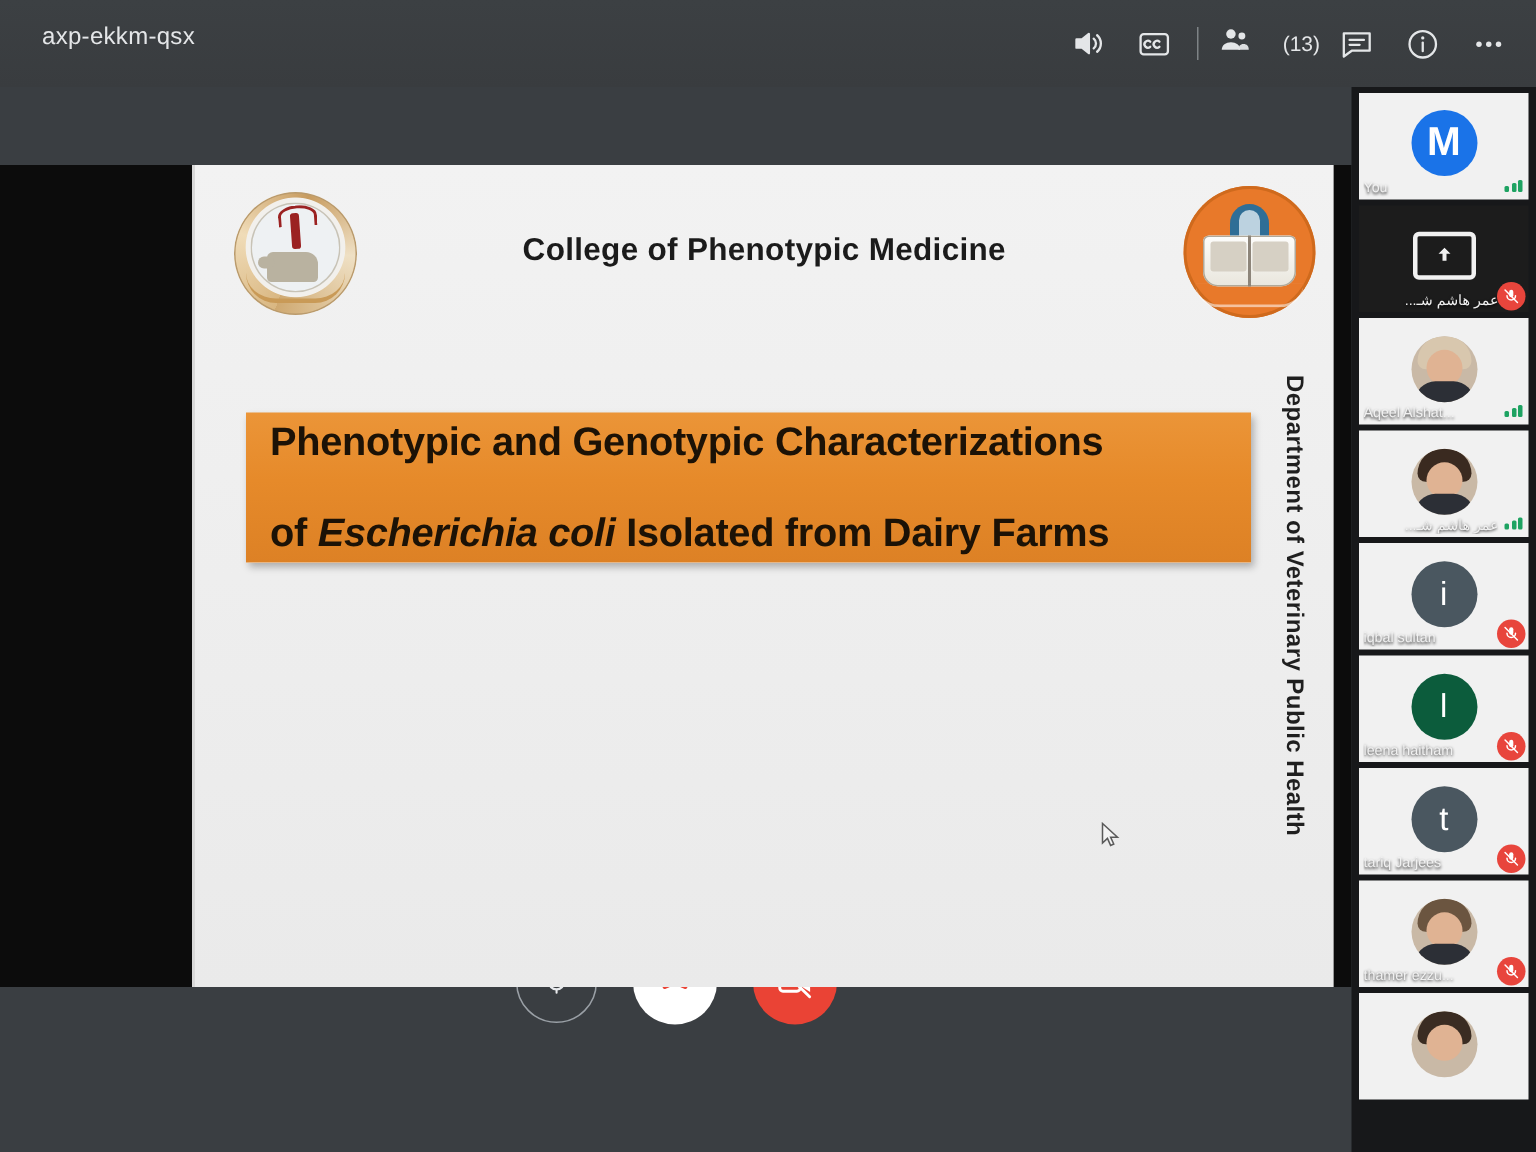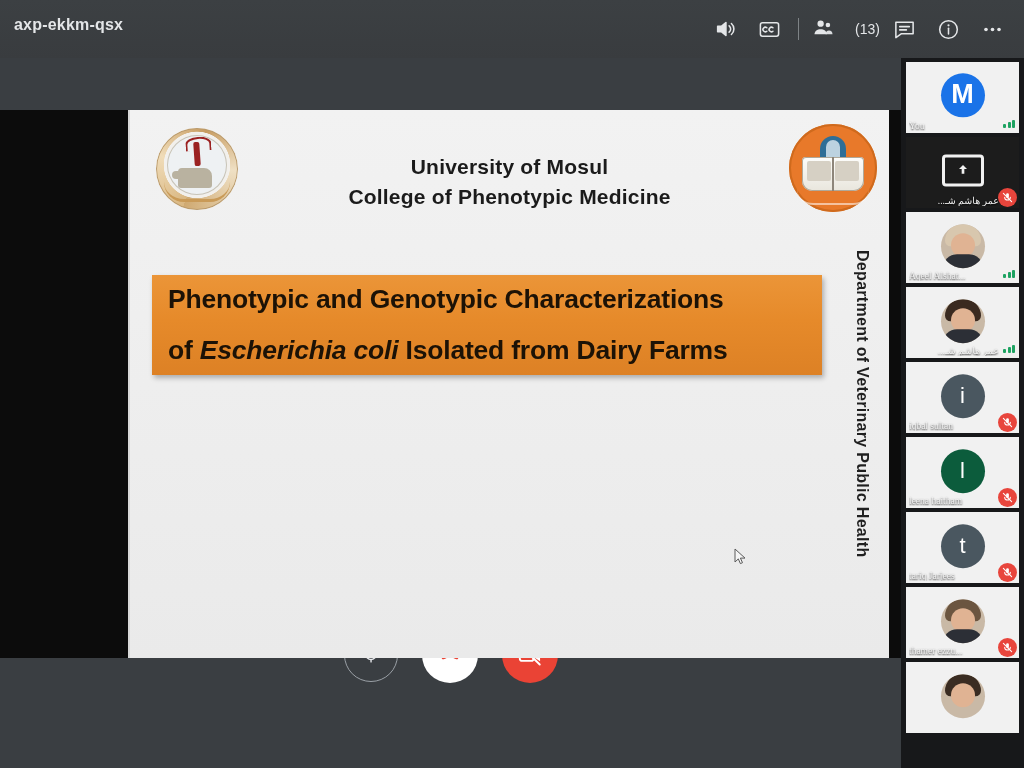--- a/index.html
+++ b/index.html
@@ -11,23 +11,23 @@
     position:relative;
   }
 
   
   #topbar{
     position:absolute; left:0; top:0; width:1024px; height:58px;
     background:linear-gradient(#3c4043,#393c3f);
     display:flex; align-items:center;
   }
   #meeting-code{
-    position:absolute; left:14px; top:16px;
+    position:absolute; left:28px; top:16px;
     font-size:16px; color:#e4e6e8; letter-spacing:.2px;
-    font-weight:700; white-space:nowrap;
+    font-weight:400; white-space:nowrap;
   }
   #topbar-actions{
     position:absolute; right:10px; top:0; height:58px;
     display:flex; align-items:center; gap:0px;
   }
   .tb-btn{
     width:44px; height:44px; display:flex; align-items:center; justify-content:center;
     border-radius:50%; cursor:pointer;
   }
   .tb-btn svg{ display:block; }
@@ -133,24 +133,24 @@
   
   #slide-heading{
     position:absolute; left:0; right:0; top:42px;
     text-align:center; color:#1b1b1b;
     font-weight:bold; font-size:21px; line-height:30px;
     letter-spacing:.2px;
   }
 
   
   #title-banner{
-    position:absolute; left:22px; top:165px; width:670px; height:100px;
+    position:absolute; left:34px; top:165px; width:670px; height:100px;
     background:linear-gradient(180deg,#eb9538 0%,#e68a2a 45%,#dd8125 100%);
     box-shadow:2px 3px 5px rgba(0,0,0,.28);
-    display:flex; flex-direction:column; justify-content:center;
+    display:flex; flex-direction:column; justify-content:space-between;
     padding:0 16px;
     gap:12px;
   }
   #title-banner .tl{
     color:#1c1206; font-weight:bold; font-size:26.5px; line-height:39px;
     letter-spacing:-.2px; white-space:nowrap;
   }
   #title-banner .tl em{ }
 
   
@@ -205,21 +205,20 @@
     border-radius:18px 18px 6px 6px; }
   .ph-face{ position:absolute; left:10px; top:9px; width:24px; height:24px;
     border-radius:50%; background:#e0b393; }
   .ph-body{ position:absolute; left:2px; bottom:-2px; width:40px; height:16px;
     border-radius:14px 14px 0 0; background:#2c2f36; }
   .tile-name{
     position:absolute; left:3px; bottom:2px; right:22px;
     font-size:9.5px; color:#f1f1f1; white-space:nowrap;
     overflow:hidden; text-overflow:ellipsis;
     text-shadow:0 1px 2px rgba(0,0,0,.85);
-    font-family:Liberation Serif, serif;
   }
   .tile-name.rtl{ direction:rtl; text-align:right; left:14px; right:20px; }
   .mute-badge{
     position:absolute; right:2px; bottom:1px; width:19px; height:19px;
     border-radius:50%; background:#e8453c;
     display:flex; align-items:center; justify-content:center;
   }
   .signal{
     position:absolute; right:4px; bottom:5px; display:flex; align-items:flex-end; gap:1.5px;
   }
@@ -341,21 +340,20 @@
     <div id="logo-right">
       <div class="dome"></div>
       <div class="book">
           <div class="bk-l"></div>
           <div class="bk-r"></div>
         </div>
       <div class="ar-band"></div>
     </div>
 
     <div id="slide-heading">
-      <div>University of Mosul</div>
       <div>College of Phenotypic Medicine</div>
     </div>
 
     <div id="title-banner">
       <div class="tl">Phenotypic and Genotypic Characterizations</div>
       <div class="tl"><span>of </span><em>Escherichia coli</em><span> Isolated from Dairy Farms</span></div>
     </div>
 
     <div id="dept-vertical">Department of Veterinary Public Health</div>
 

